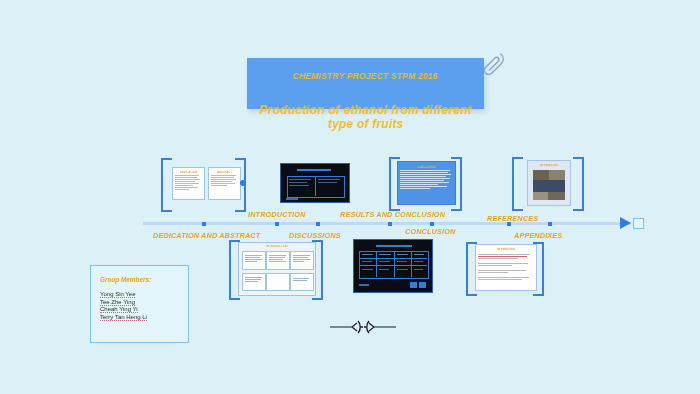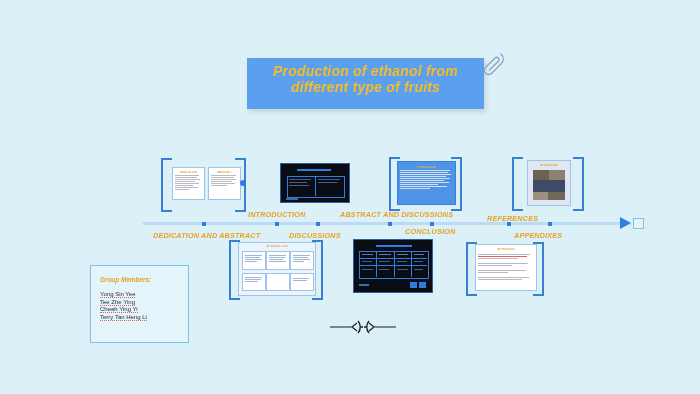--- a/index.html
+++ b/index.html
@@ -19,21 +19,21 @@
     box-shadow:2px 3px 5px rgba(0,0,0,.12);
   }
   #title-banner .tline{
     text-align:center;
     color:#f5bb2a;
     font-weight:bold;
     font-style:italic;
     letter-spacing:.2px;
   }
   #title-main{font-size:8.5px;margin-top:13px;}
-  #title-sub{font-size:14px;margin-top:5px;}
+  #title-sub{font-size:12px;margin-top:22px;}
   #paperclip{left:481px;top:50px;width:26px;height:34px;}
 
   
   #timeline-axis{
     left:143px;top:222px;width:488px;height:3px;
     background:#bcd9f5;
   }
   .tl-dot{
     width:4px;height:4px;background:#2e7de0;top:221.5px;
   }
@@ -91,41 +91,42 @@
 
   #ornament{left:330px;top:318px;width:66px;height:18px;}
   #photo-collage{background:#7b7363;}
 </style>
 </head>
 <body>
 
 <div id="canvas">
 
   <div class="abs" id="title-banner">
+    <div class="tline" id="title-main">CHEMISTRY PROJECT STPM 2016</div>
     <div class="tline" id="title-sub">Production of ethanol from different type of fruits</div>
   </div>
 
   <svg class="abs" id="paperclip" viewBox="0 0 26 34">
     <path d="M20 4 C23 7 23 11 20 14 L11 23 C9 25 6 25 4.5 23 C3 21.5 3 19 4.5 17.5
              L14 8 C15 7 16.5 7 17.3 8 C18.2 9 18.2 10.4 17.3 11.3 L8.5 20" fill="none" stroke="#8aa4c4" stroke-width="1.4" stroke-linecap="round"></path>
   </svg>
 
   <div class="abs" id="timeline-axis"></div>
   <div class="abs tl-dot" style="left:202px"></div>
   <div class="abs tl-dot" style="left:275px"></div>
   <div class="abs tl-dot" style="left:316px"></div>
   <div class="abs tl-dot" style="left:388px"></div>
   <div class="abs tl-dot" style="left:430px"></div>
   <div class="abs tl-dot" style="left:507px"></div>
   <div class="abs tl-dot" style="left:548px"></div>
   <div class="abs" id="tl-arrow"></div>
   <div class="abs" id="tl-endbox"></div>
 
   <div class="abs tl-label" style="left:248px;top:210px">INTRODUCTION</div>
-  <div class="abs tl-label" style="left:340px;top:210px">ABSTRACT AND DISCUSSIONS</div>
+  <div class="abs tl-label" style="left:340px;top:210px">RESULTS AND CONCLUSION</div>
   <div class="abs tl-label" style="left:487px;top:214px">REFERENCES</div>
 
   <div class="abs tl-label" style="left:153px;top:231px">DEDICATION AND ABSTRACT</div>
   <div class="abs tl-label" style="left:289px;top:231px">DISCUSSIONS</div>
   <div class="abs tl-label" style="left:405px;top:227px">CONCLUSION</div>
   <div class="abs tl-label" style="left:514px;top:231px">APPENDIXES</div>
 
   <div class="frame" style="left:161px;top:158px;width:85px;height:50px">
     <div class="bracket l"></div>
     <div class="bracket r"></div>

